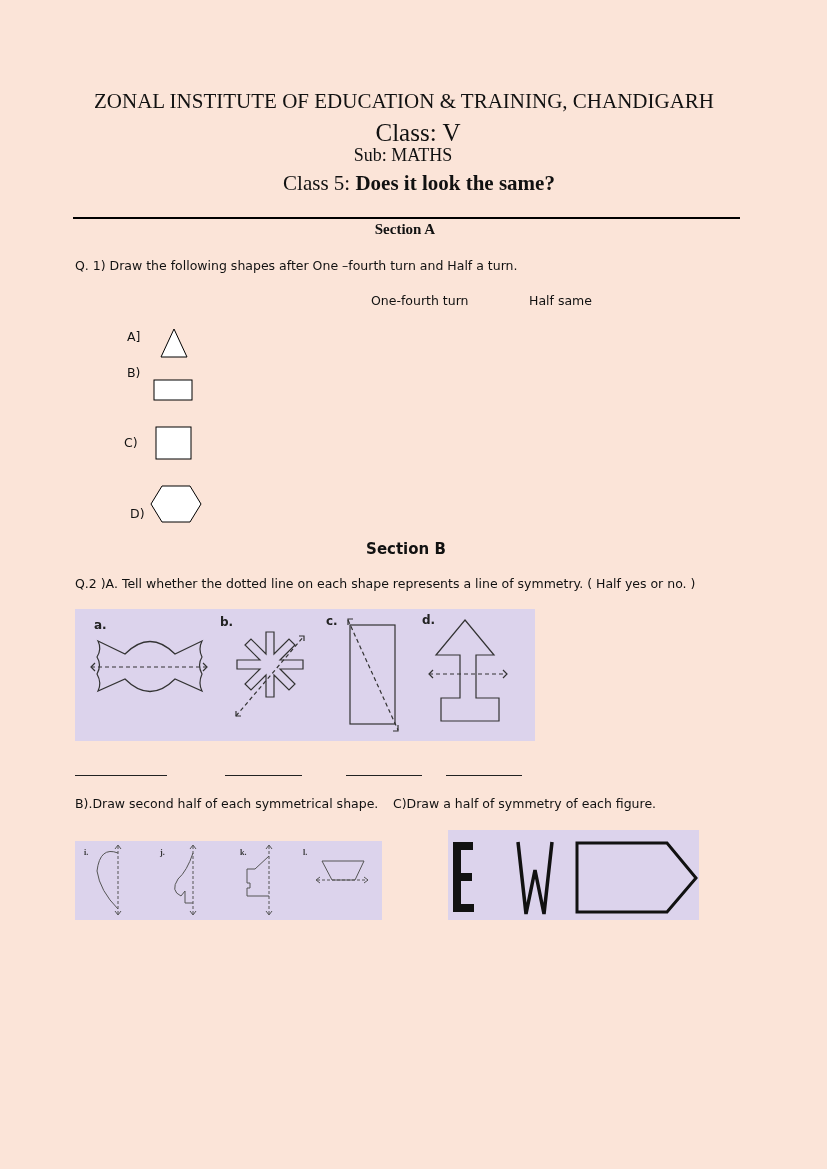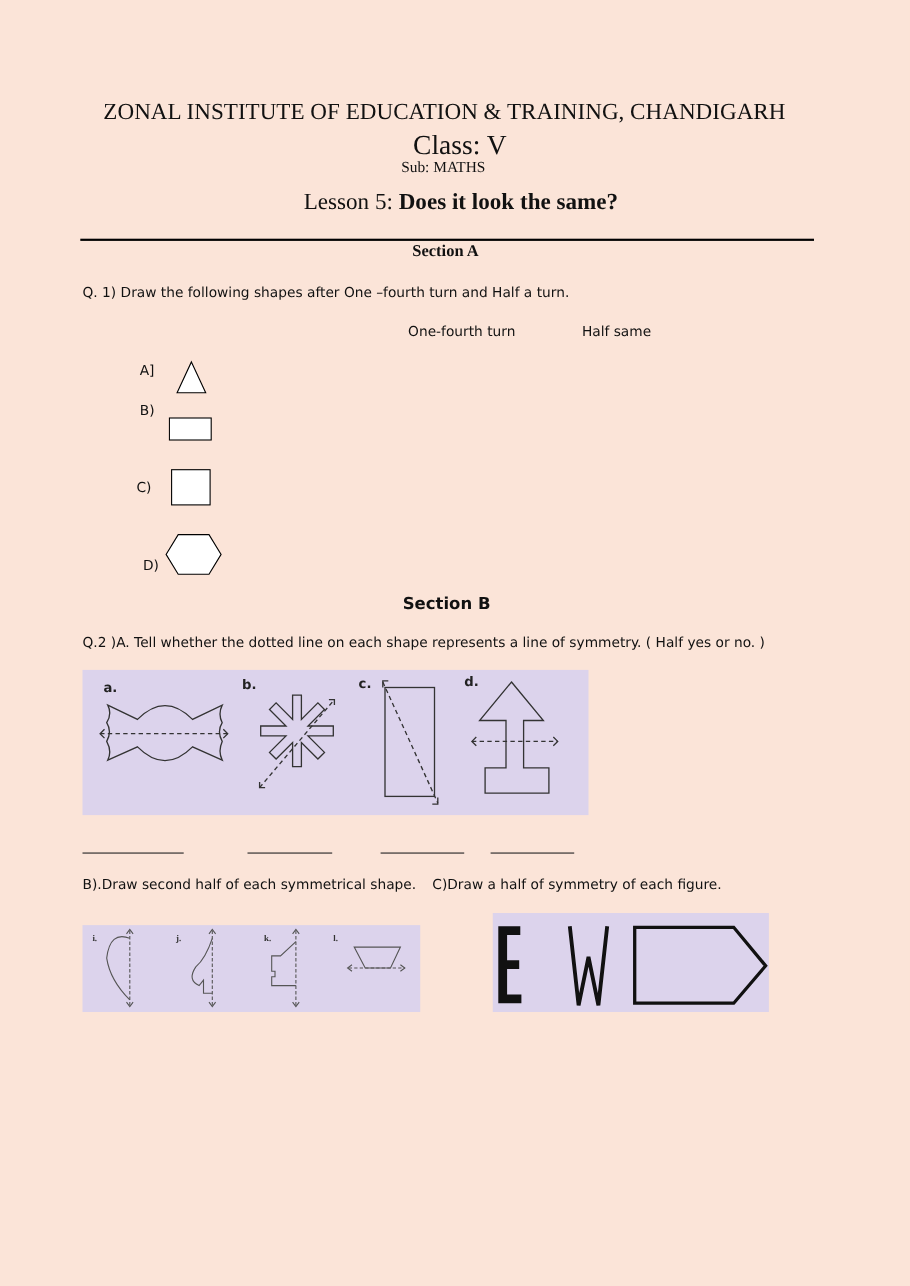--- a/index.html
+++ b/index.html
@@ -3,41 +3,41 @@
 <meta charset="utf-8">
 <style>
   html, body { margin:0; padding:0; }
   body { width:827px; height:1169px; background:#FBE4D8; position:relative; overflow:hidden; color:#111; }
   .serif { font-family:"Liberation Serif", serif; }
   .sans { font-family:"DejaVu Sans", sans-serif; }
   .abs { position:absolute; }
   .center { text-align:center; }
   #inst { left:0; width:808px; top:89px; font-size:21px; letter-spacing:0px; }
   #cls { left:0; width:806px; top:119px; font-size:25px;margin-left:15px; }
-  #sub { left:0; width:806px; top:145px; font-size:14px; }
+  #sub { left:0; width:806px; top:145px; font-size:18px; }
   #lesson { left:0; width:838px; top:171px; font-size:21px; }
   #rule { left:73px; top:217px; width:667px; height:2px; background:#000; }
   #secA { left:0; width:810px; top:221px; font-size:15px; font-weight:bold; }
   .q { font-size:12.5px; }
   #q1 { left:75px; top:258px; }
   #h1 { left:331px; top:293px;margin-left:40px; }
   #h2 { left:529px; top:293px; }
   .lbl { font-size:12.5px; }
   #secB { left:0; width:812px; top:540px; font-size:15px; font-weight:bold; }
   #q2a { left:75px; top:576px; }
   .panel { background:#DCD3EC; }
   .blank { height:1px; background:#222; }
 </style>
 </head>
 <body>
 
 <div id="inst" class="abs serif center">ZONAL INSTITUTE OF EDUCATION &amp; TRAINING, CHANDIGARH</div>
 <div id="cls" class="abs serif center">Class: V</div>
 <div id="sub" class="abs serif center">Sub: MATHS</div>
-<div id="lesson" class="abs serif center"><span>Lesson 5: </span><b>Does it look the same?</b></div>
+<div id="lesson" class="abs serif center"><span>Class 5: </span><b>Does it look the same?</b></div>
 <div id="rule" class="abs"></div>
 
 <div id="secA" class="abs serif center">Section A</div>
 <div id="q1" class="abs sans q">Q. 1) Draw the following shapes after  One –fourth turn and Half a turn.</div>
 <div id="h1" class="abs sans q">One-fourth turn</div>
 <div id="h2" class="abs sans q">Half same</div>
 
 <div class="abs sans lbl" style="left:127px;top:329px;">A]</div>
 <svg class="abs" style="left:159px;top:327px;" width="30" height="32">
   <polygon points="15,2 28,30 2,30" fill="#fff" stroke="#000" stroke-width="1"></polygon>

